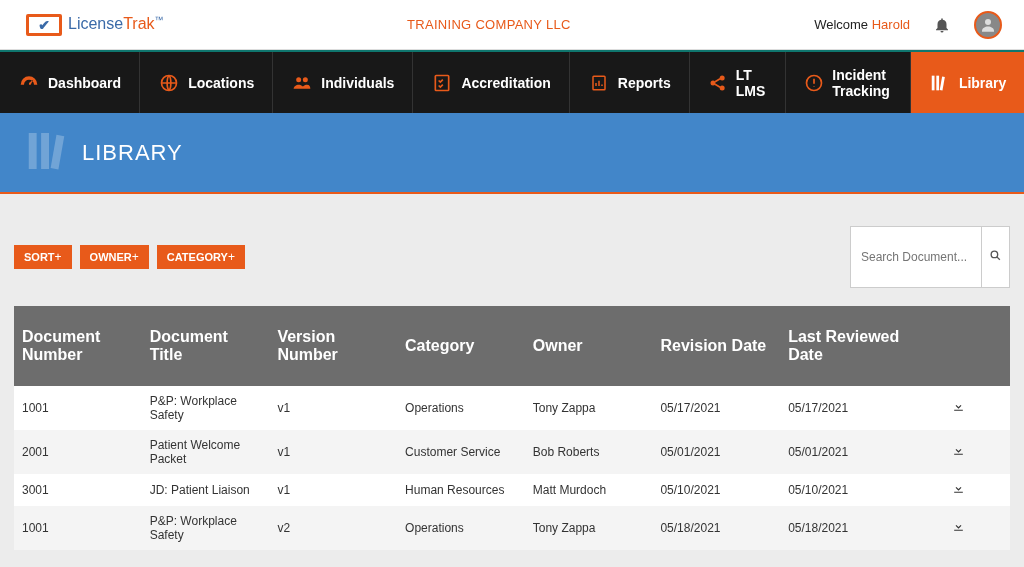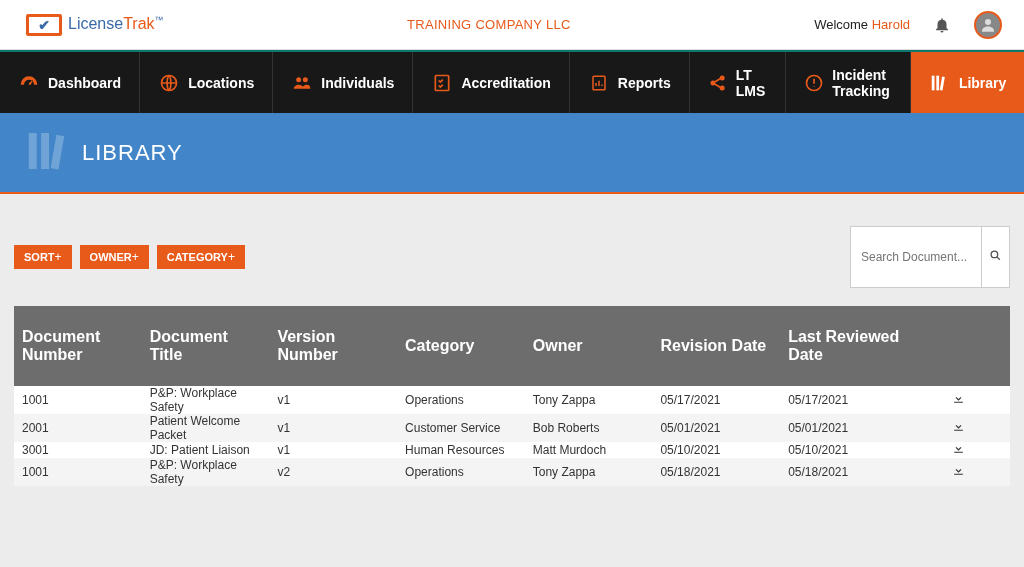--- a/index.html
+++ b/index.html
@@ -186,21 +186,21 @@
     background: #6d6d6d;
     color:#fff;
     font-size:16px;
     font-weight:600;
     text-align:left;
     padding: 22px 8px;
   }
   .doc-table tbody td {
     font-size: 12px;
     color:#333;
-    padding: 0 8px;
+    padding: 8px 8px;
   }
   .doc-table tbody tr:nth-child(even) td {
     background: #f4f4f4;
   }
   .download-cell { text-align:center; }
   .dl-icon { color:#333; cursor:pointer; }
 
   
   col.c-num { width: 12.5%; }
   col.c-title { width: 12.5%; }

